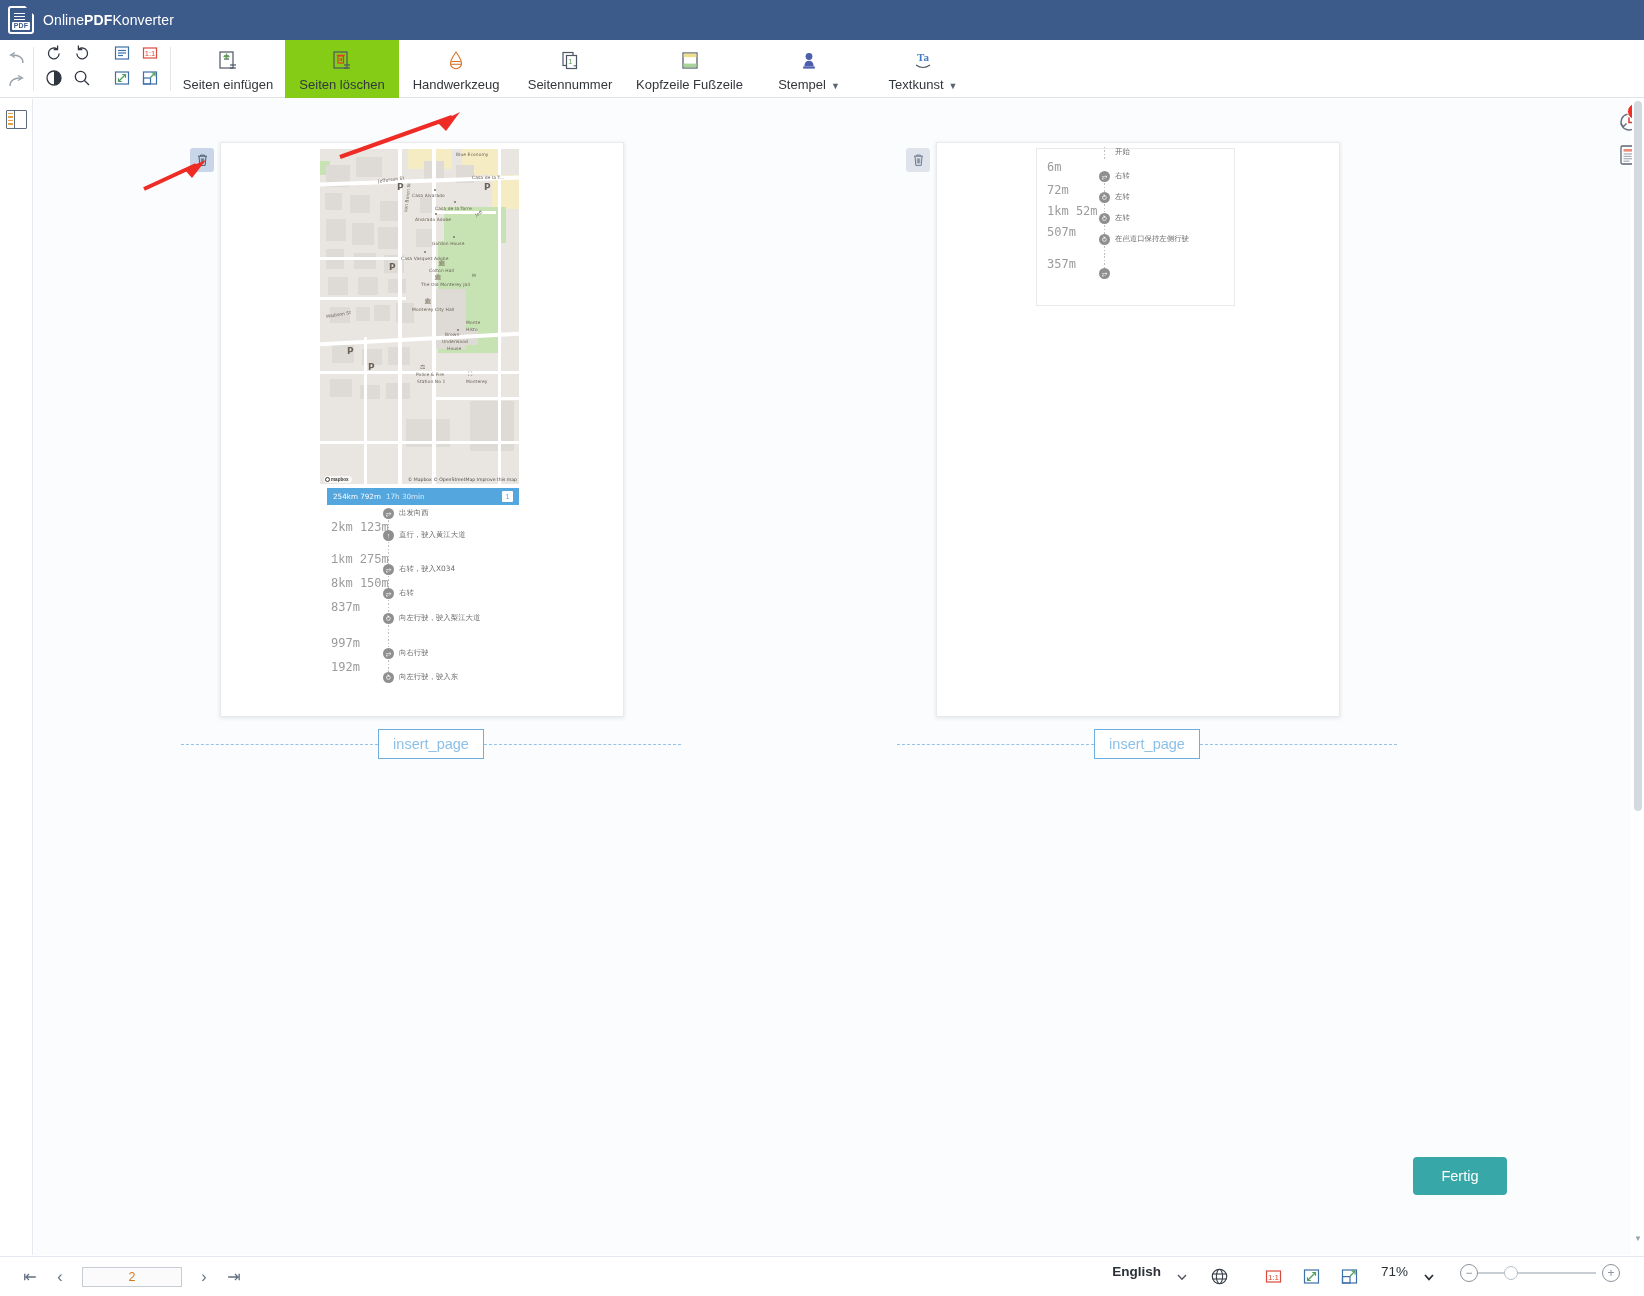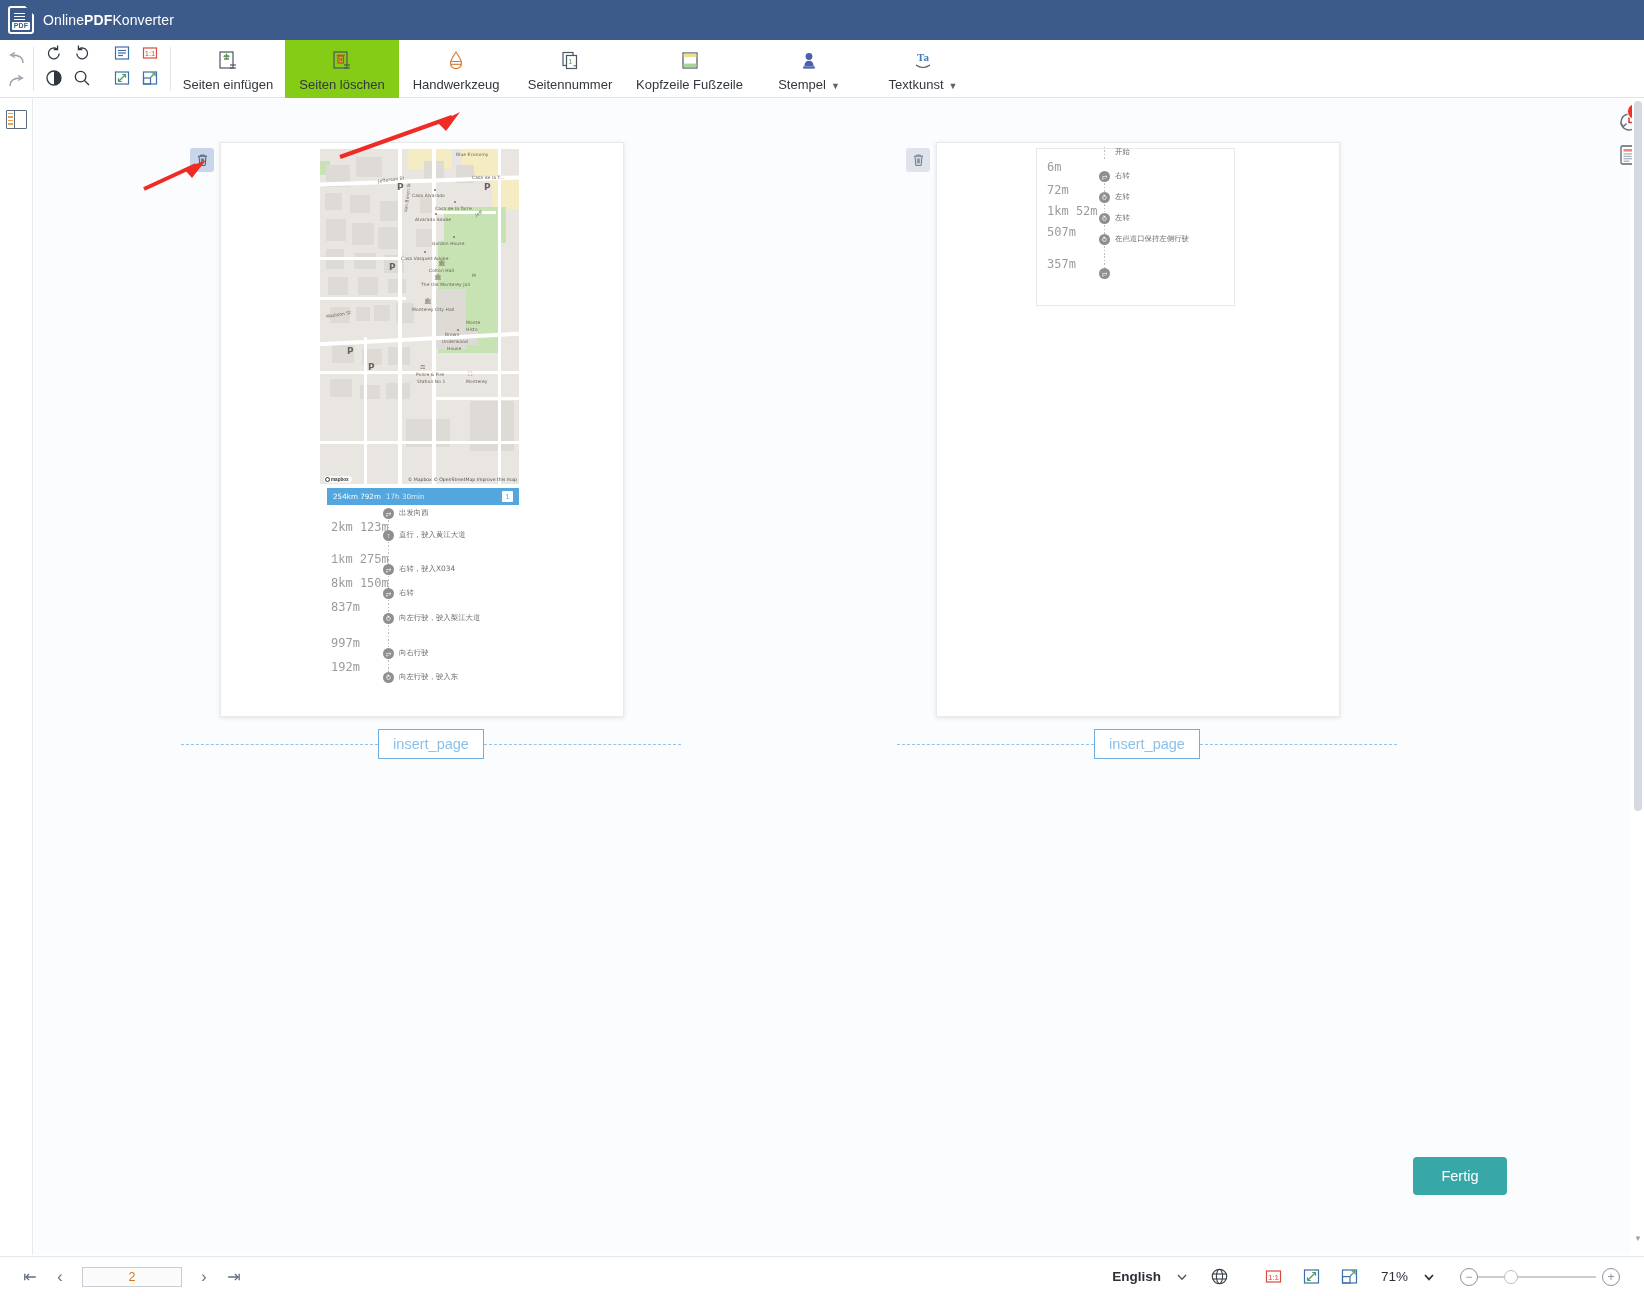--- a/index.html
+++ b/index.html
@@ -232,21 +232,21 @@
     position:absolute; left:0; top:1256px; width:1644px; height:40px;
     background:#ffffff; border-top:1px solid #e4e9ef; display:flex; align-items:center;
   }
   .nav{ display:flex; align-items:center; gap:14px; margin-left:22px; }
   .nav .n{ color:#63707f; font-size:16px; cursor:pointer; width:16px; text-align:center; }
   .pagebox{
     width:100px; height:20px; border:1px solid #c8cdd4; background:#fbfbfb;
     display:flex; align-items:center; justify-content:center;
     font-size:12.5px; color:#d5771a;
   }
-  .sb-right{ margin-left:auto; display:flex; align-items:center; gap:4px; padding-right:24px; }
+  .sb-right{ margin-left:auto; display:flex; align-items:flex-start; gap:4px; padding-right:24px; }
   .lang{ font-size:13.5px; color:#2c3138; font-weight:bold; }
   .sb-ic{ width:34px; height:26px; display:flex; align-items:center; justify-content:center; cursor:pointer; }
   .zoomval{ font-size:13.5px; color:#2c3138; margin-left:10px; }
   .slider{ display:flex; align-items:center; gap:0; margin-left:10px; }
   .track{ width:118px; height:2px; background:#c9ced5; position:relative; }
   .knob{
     position:absolute; left:26px; top:-6px; width:14px; height:14px;
     background:#ffffff; border:1.5px solid #b8bfc8; border-radius:50%; cursor:pointer;
   }
   .circ-btn{ width:18px;height:18px;border:1.5px solid #8b929b;border-radius:50%;

